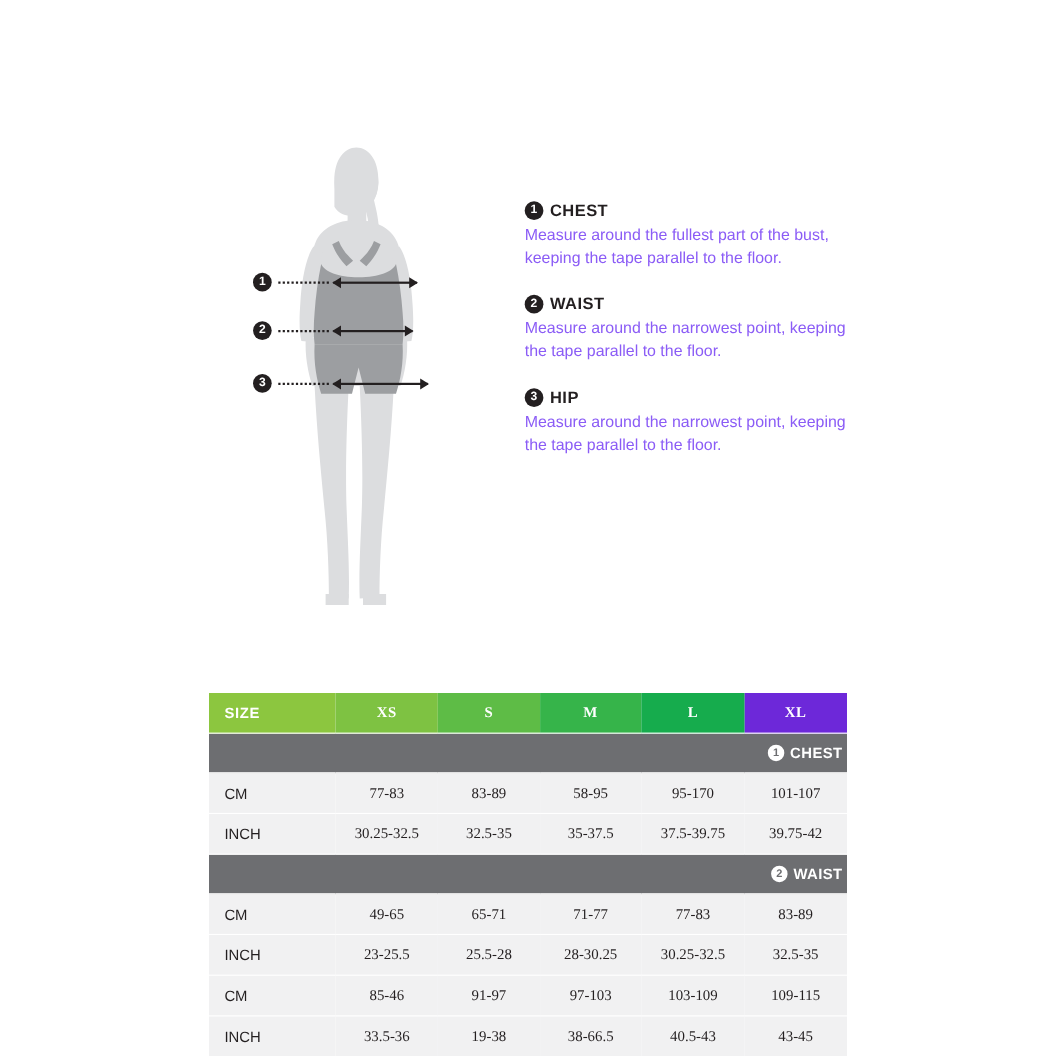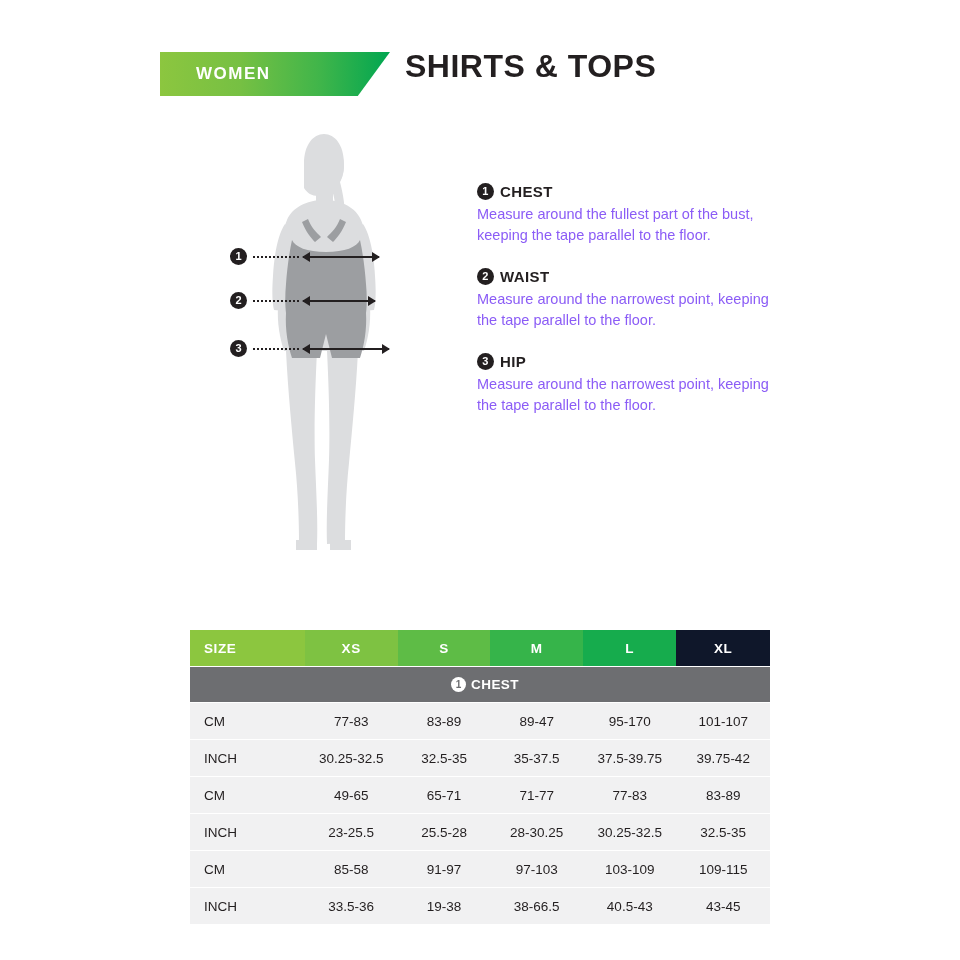--- a/index.html
+++ b/index.html
@@ -178,27 +178,27 @@
   }
   thead th.size-col {
     text-align: left;
     padding-left: 14px;
     background: #8cc63f;
   }
   thead th.g1 { background: #7ec242; }
   thead th.g2 { background: #5ebc46; }
   thead th.g3 { background: #36b44a; }
   thead th.g4 { background: #16ac4d; }
-  thead th.g5 { background: #0f172a; }
+  thead th.g5 { background: #6d28d9; }
 
   tr.section-row td {
     background: #6d6e71;
     color: #ffffff;
     font-weight: bold;
-    text-align: center;
+    text-align: right;
     padding-left: 14px;
     height: 27px;
     letter-spacing: 0.4px;
     font-size: 13.5px;
   }
   tr.section-row .marker {
     background: #ffffff;
     color: #6d6e71;
     margin-right: 5px;
   }
@@ -210,30 +210,26 @@
   }
   tr.data-row td.label {
     text-align: left;
     padding-left: 14px;
     font-size: 13.5px;
   }
   tr.last-row td {
     border-bottom: none;
   }
   td.label { width: 108px; }
-  td.v, th.v { width: 94px; }
+  td.v, th.v { width: 94px; font-family: Liberation Serif, serif; }
 </style>
 </head>
 <body>
 
 <div class="header">
-  <div class="cat-banner">
-    <span class="cat-banner-label">WOMEN</span>
-  </div>
-  <div class="page-title">SHIRTS &amp; TOPS</div>
 </div>
 
 <div class="figure-area">
   <svg width="240" height="460" viewBox="0 0 240 460">
 
     <g fill="#dcdddf">
 
       <ellipse cx="134" cy="36" rx="20" ry="26"></ellipse>
 
       <path d="M114 34c0-19 9-30 20-30s20 11 20 30c0 8-2 14-4 18 3 12 6 26 4 40-2 13-7 20-7 20l-8-4s5-12 6-24c1-9-1-18-3-24-4 4-9 6-14 6-6 0-11-3-14-8z"></path>
@@ -331,53 +327,58 @@
 
       <tr class="section-row">
         <td colspan="6">
           <span class="marker small">1</span><span>CHEST</span>
         </td>
       </tr>
       <tr class="data-row">
         <td class="label">CM</td>
         <td class="v">77-83</td>
         <td class="v">83-89</td>
-        <td class="v">89-47</td>
+        <td class="v">58-95</td>
         <td class="v">95-170</td>
         <td class="v">101-107</td>
       </tr>
       <tr class="data-row">
         <td class="label">INCH</td>
         <td class="v">30.25-32.5</td>
         <td class="v">32.5-35</td>
         <td class="v">35-37.5</td>
         <td class="v">37.5-39.75</td>
         <td class="v">39.75-42</td>
       </tr>
 
+      <tr class="section-row">
+        <td colspan="6">
+          <span class="marker small">2</span><span>WAIST</span>
+        </td>
+      </tr>
       <tr class="data-row">
         <td class="label">CM</td>
         <td class="v">49-65</td>
         <td class="v">65-71</td>
         <td class="v">71-77</td>
         <td class="v">77-83</td>
         <td class="v">83-89</td>
       </tr>
       <tr class="data-row">
         <td class="label">INCH</td>
         <td class="v">23-25.5</td>
         <td class="v">25.5-28</td>
         <td class="v">28-30.25</td>
         <td class="v">30.25-32.5</td>
         <td class="v">32.5-35</td>
       </tr>
 
       <tr class="data-row">
         <td class="label">CM</td>
-        <td class="v">85-58</td>
+        <td class="v">85-46</td>
         <td class="v">91-97</td>
         <td class="v">97-103</td>
         <td class="v">103-109</td>
         <td class="v">109-115</td>
       </tr>
       <tr class="data-row last-row">
         <td class="label">INCH</td>
         <td class="v">33.5-36</td>
         <td class="v">19-38</td>
         <td class="v">38-66.5</td>

